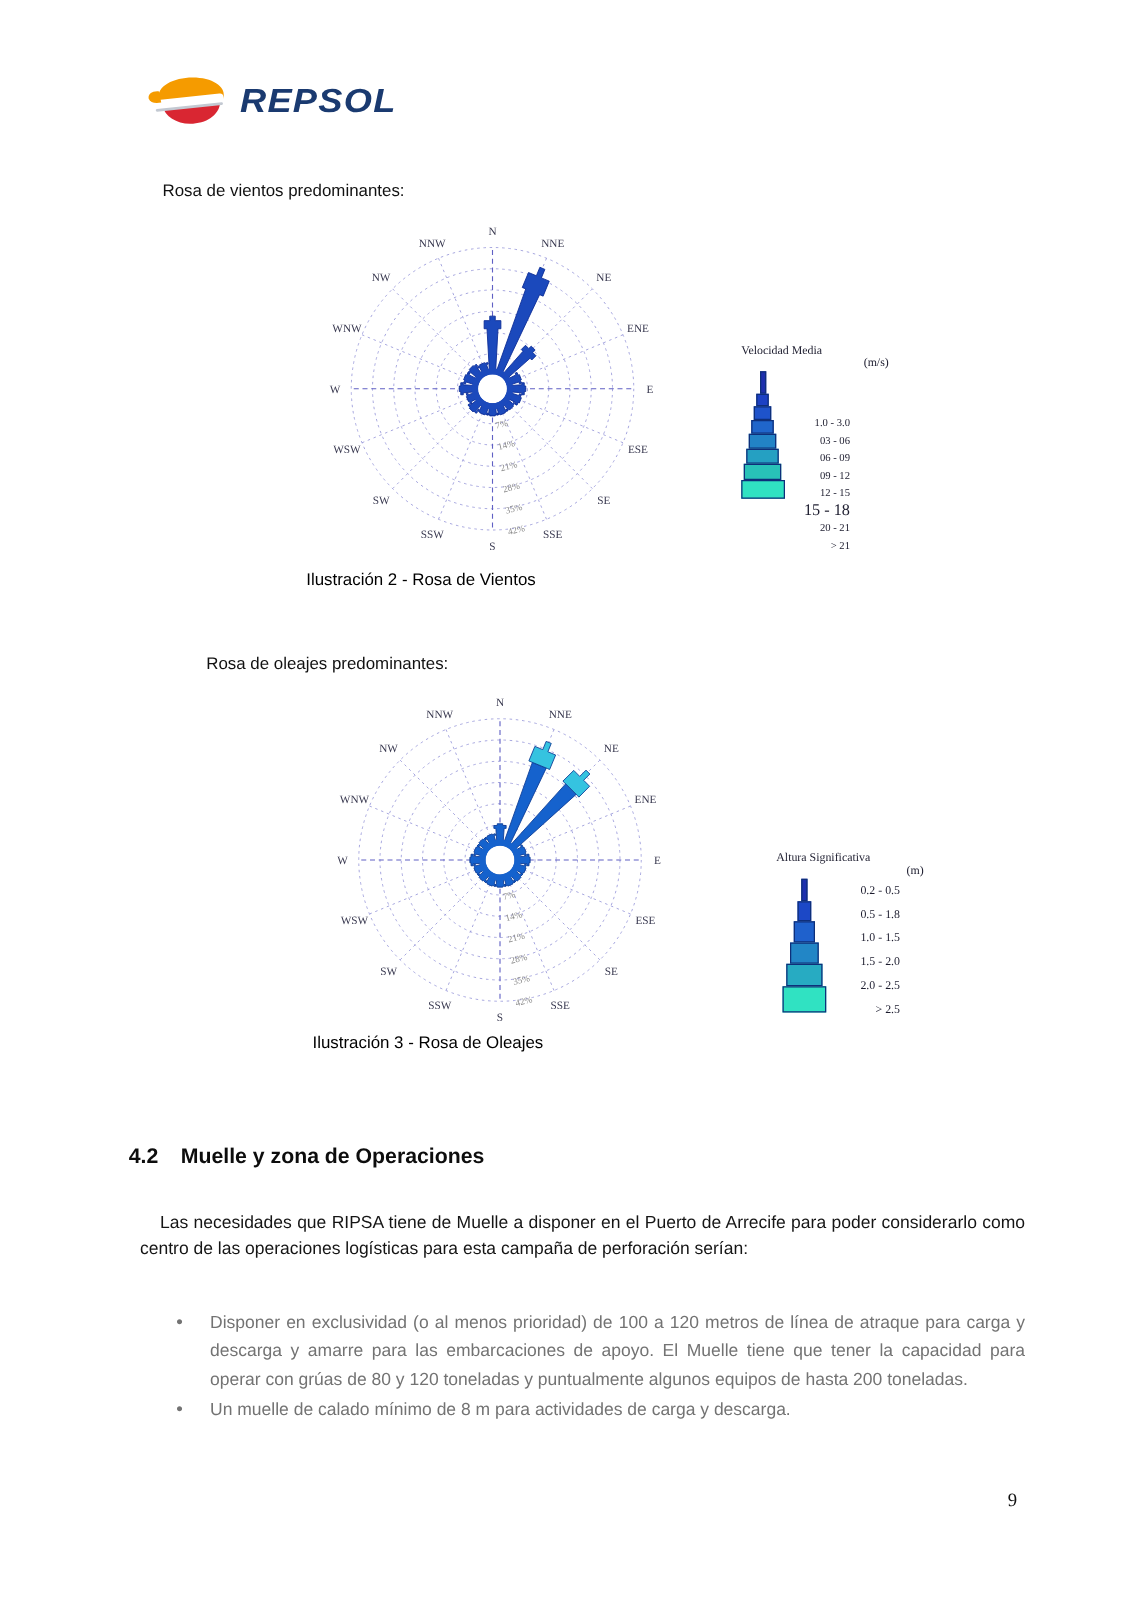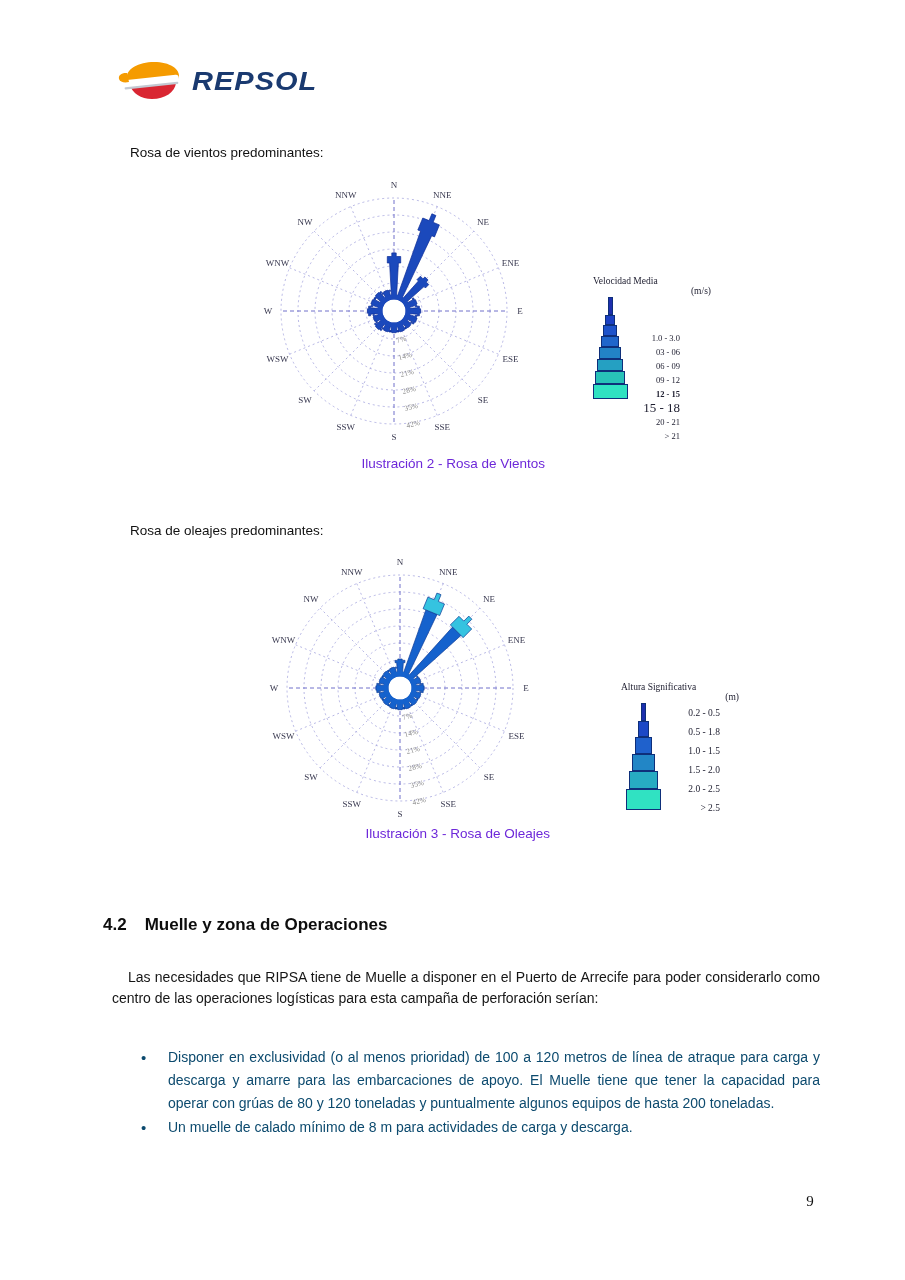--- a/index.html
+++ b/index.html
@@ -11,27 +11,27 @@
   .logo{position:absolute;left:116px;top:57px;display:flex;align-items:center;}
   .logo-icon{width:68px;height:48px;}
   .wordmark{
     font-family:"Liberation Sans",sans-serif;font-weight:bold;font-style:italic;
     color:#1a3a70;font-size:29px;letter-spacing:1px;margin-left:8px;
     transform:scaleY(0.92);
   }
   
   .chart-label{position:absolute;left:130px;font-size:13.5px;color:#111;}
   .pos-wind-label{top:145px;}
-  .pos-wave-label{top:523px;}
+  .pos-wave-label{top:523px;margin-left:35px;}
   
   .rose{position:absolute;}
   .pos-wind-rose{left:247px;top:175px;}
   .pos-wave-rose{left:253px;top:552px;}
   
-  .caption{position:absolute;width:300px;text-align:right;font-size:13.5px;color:#6d28d9;}
+  .caption{position:absolute;width:300px;text-align:left;font-size:13.5px;color:#000000;}
   .pos-wind-caption{left:245px;top:456px;}
   .pos-wave-caption{left:250px;top:826px;}
   
   .legend{position:absolute;width:118px;font-family:"Liberation Serif",serif;color:#1c1c2e;}
   .pos-wind-legend{left:593px;top:276px;}
   .pos-wave-legend{left:621px;top:646px;margin-top:36px;}
   .legend-title-row{display:flex;font-size:9.5px;height:16px;margin-bottom:5px;flex-direction:column;}
   .legend-unit{margin-left:auto;}
   .legend-body{display:flex;}
   .pyramid{display:flex;flex-direction:column;align-items:center;}
@@ -39,21 +39,21 @@
   .legend-labels{flex:1;display:flex;flex-direction:column;align-items:flex-end;}
   .legend-label-row{display:flex;align-items:center;}
   
   .section-heading{position:absolute;left:103px;top:915px;display:flex;
     font-size:17px;font-weight:bold;color:#0d0d0d;margin:0;}
   .section-number{margin-right:18px;}
   
   .body-par{position:absolute;left:112px;top:967px;width:708px;margin:0;
     font-size:14px;line-height:21px;text-align:justify;text-indent:16px;color:#151515;}
   .bullets{position:absolute;left:168px;top:1046px;width:652px;margin:0;padding:0;
-    list-style:none;font-size:14px;line-height:23px;color:#0c4a6e;}
+    list-style:none;font-size:14px;line-height:23px;color:#737373;}
   .bullets li{position:relative;text-align:justify;margin:0 0 1px 0;}
   .bullets li::before{content:"\2022";position:absolute;left:-27px;top:0;font-size:15px;}
   
   .page-number{position:absolute;left:798px;top:1193px;width:24px;text-align:center;
     font-family:"Liberation Serif",serif;font-size:15px;color:#111;}
 </style>
 </head>
 <body>
 
 <div class="page">
@@ -150,21 +150,21 @@
           <div class="pyr-seg" style="width: 22.1429px; height: 12px; background: rgb(34, 131, 198);"></div>
           <div class="pyr-seg" style="width: 26.4286px; height: 12px; background: rgb(37, 160, 194);"></div>
           <div class="pyr-seg" style="width: 30.7143px; height: 13px; background: rgb(40, 194, 184);"></div>
           <div class="pyr-seg" style="width: 35px; height: 15px; background: rgb(48, 226, 194);"></div>
         </div>
         <div class="legend-labels" style="padding-right: 31px;">
           <div class="legend-label-row" style="height: 14px; font-size: 8.5px; margin-top: 34px;">1.0 - 3.0</div>
           <div class="legend-label-row" style="height: 14px; font-size: 8.5px;">03 - 06</div>
           <div class="legend-label-row" style="height: 14px; font-size: 8.5px;">06 - 09</div>
           <div class="legend-label-row" style="height: 14px; font-size: 8.5px;">09 - 12</div>
-          <div class="legend-label-row" style="height: 14px; font-size: 8.5px; font-weight: bold;">12 - 15</div>
+          <div class="legend-label-row" style="height: 14px; font-size: 8.5px;">12 - 15</div>
           <div class="legend-label-row" style="height: 14px; font-size: 13px;">15 - 18</div>
           <div class="legend-label-row" style="height: 14px; font-size: 8.5px;">20 - 21</div>
           <div class="legend-label-row" style="height: 14px; font-size: 8.5px;">&gt; 21</div>
         </div>
       </div>
     </div>
   <div class="caption pos-wind-caption">Ilustración 2 - Rosa de Vientos</div>
 
   <div class="chart-label pos-wave-label">Rosa de oleajes predominantes:</div>
   <div class="rose pos-wave-rose" id="rose-1"><svg width="300" height="272" viewBox="0 0 300 272">

